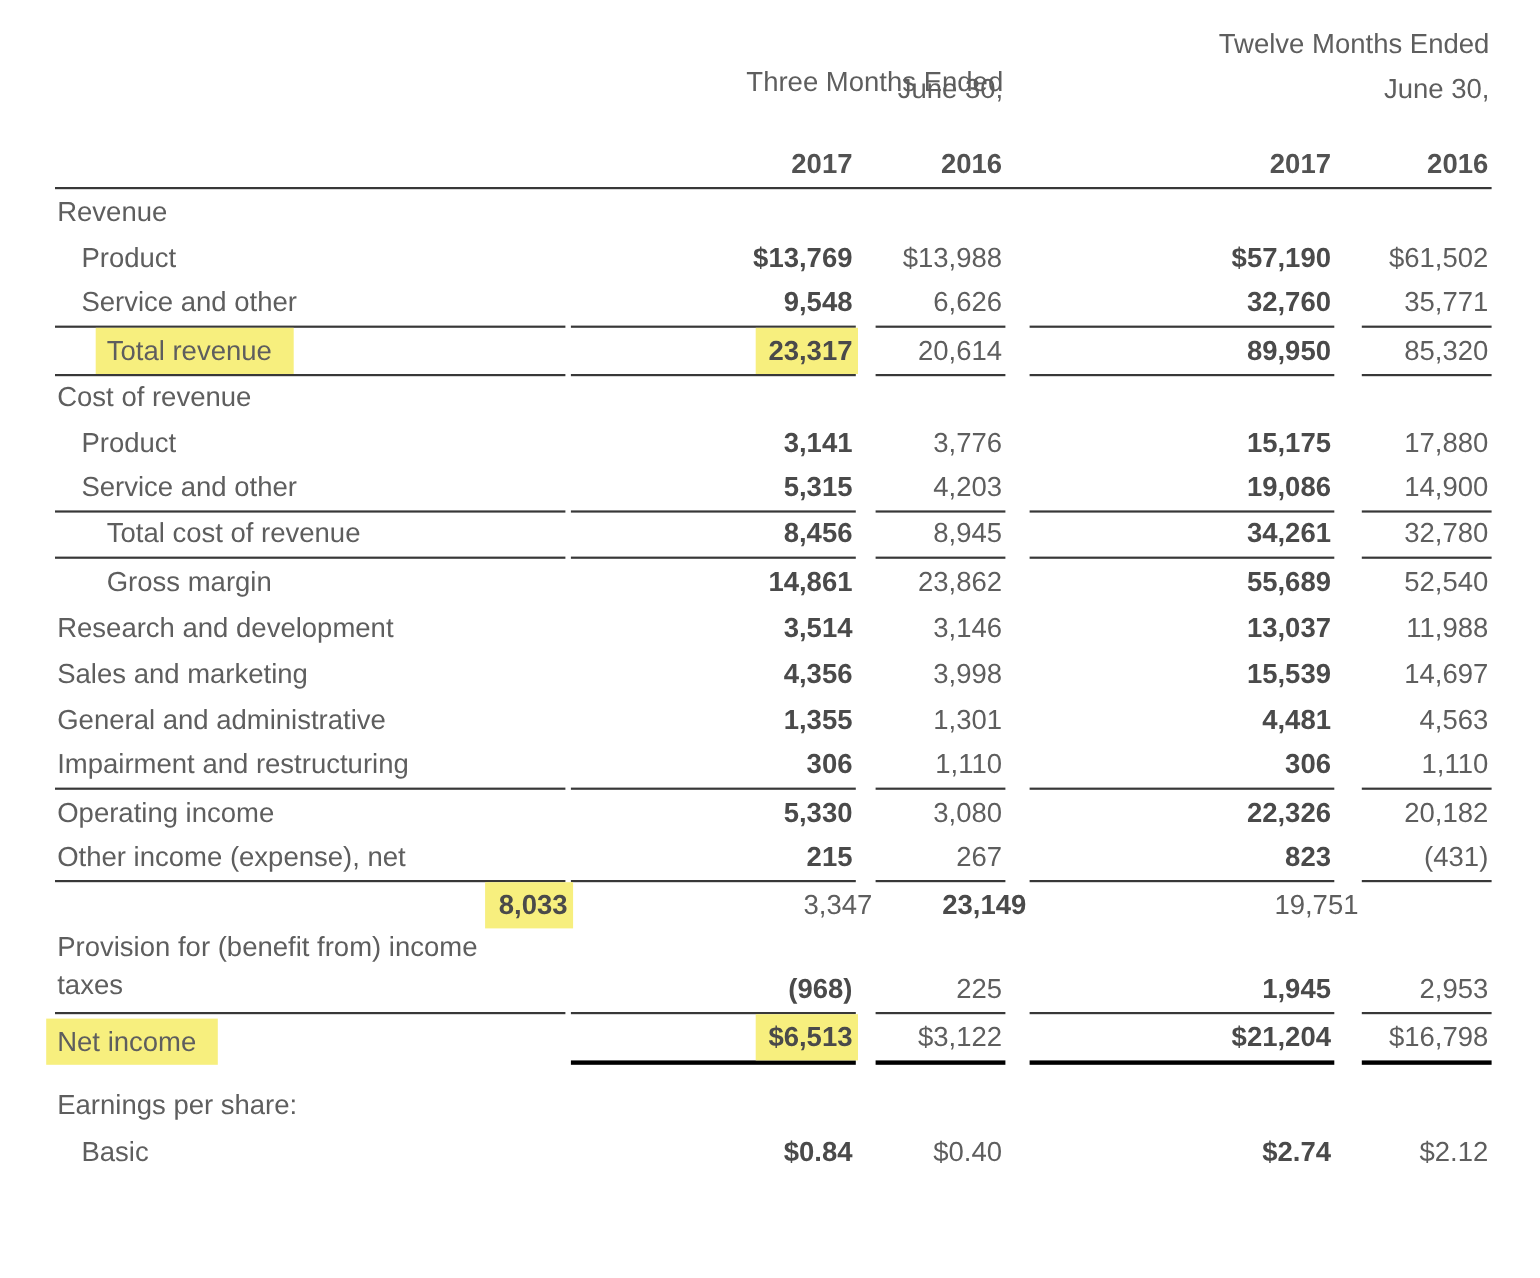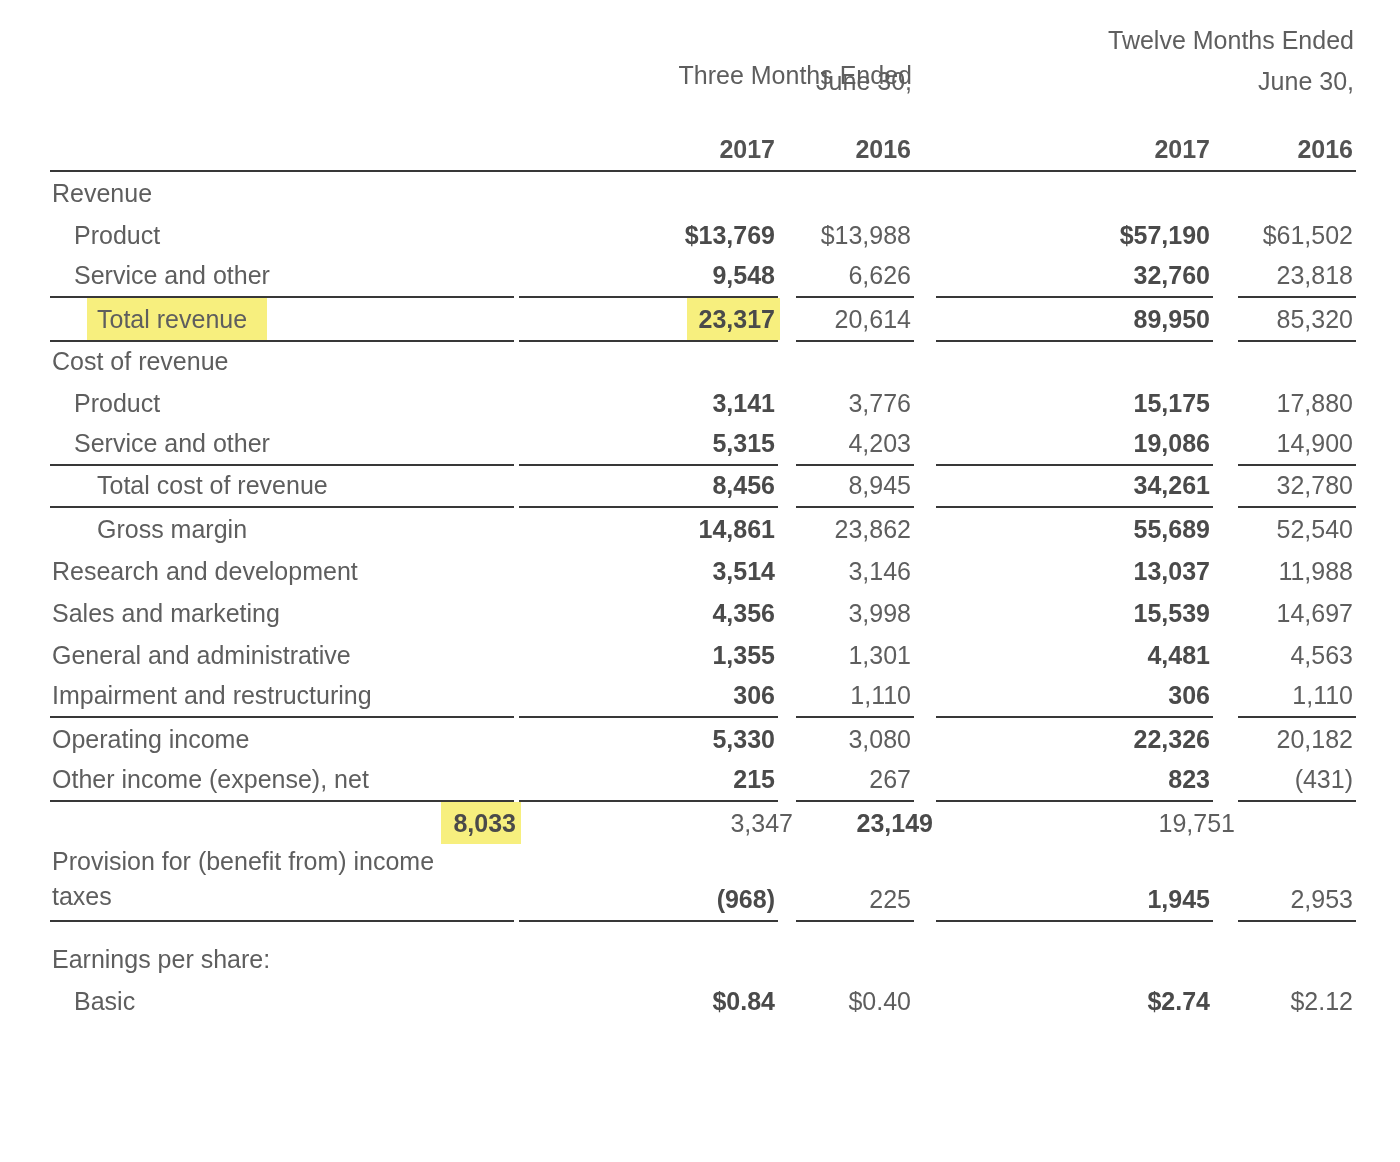--- a/index.html
+++ b/index.html
@@ -167,21 +167,21 @@
           <div class="cell gap"></div>
           <div class="cell num">
             <span>6,626</span>
           </div>
           <div class="cell gap"></div>
           <div class="cell num b">
             <span>32,760</span>
           </div>
           <div class="cell gap"></div>
           <div class="cell num">
-            <span>23,818</span>
+            <span>35,771</span>
           </div>
         </div>
         <div class="trow u">
           <div class="cell lbl i2">
             <span class="hl">Total revenue</span>
           </div>
           <div class="cell gap"></div>
           <div class="cell num b">
             <span class="hl hlv">23,317</span>
           </div>
@@ -461,20 +461,41 @@
           </div>
           <div class="cell gap"></div>
           <div class="cell num b">
             <span>1,945</span>
           </div>
           <div class="cell gap"></div>
           <div class="cell num">
             <span>2,953</span>
           </div>
         </div>
+        <div class="trow ut">
+          <div class="cell lbl i0">
+            <span class="hl">Net income</span>
+          </div>
+          <div class="cell gap"></div>
+          <div class="cell num b">
+            <span class="hl hlv">$6,513</span>
+          </div>
+          <div class="cell gap"></div>
+          <div class="cell num">
+            <span>$3,122</span>
+          </div>
+          <div class="cell gap"></div>
+          <div class="cell num b">
+            <span>$21,204</span>
+          </div>
+          <div class="cell gap"></div>
+          <div class="cell num">
+            <span>$16,798</span>
+          </div>
+        </div>
         <div class="trow spaced">
           <div class="cell lbl i0">
             <span>Earnings per share:</span>
           </div>
           <div class="cell gap"></div>
           <div class="cell num b">
             <span></span>
           </div>
           <div class="cell gap"></div>
           <div class="cell num">

